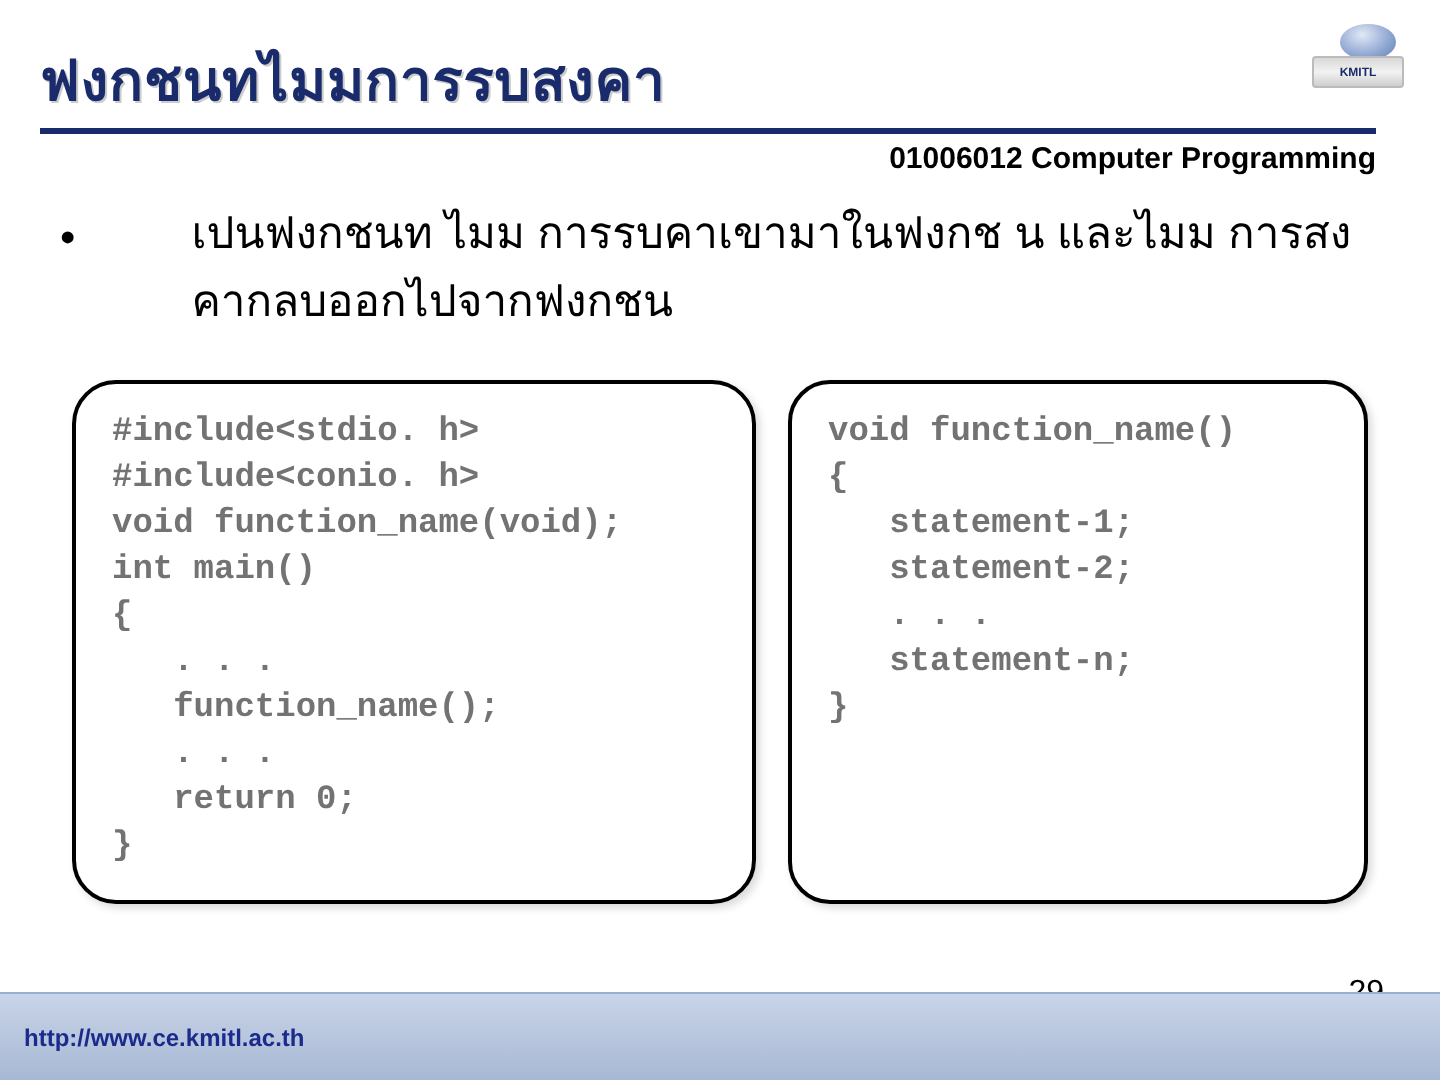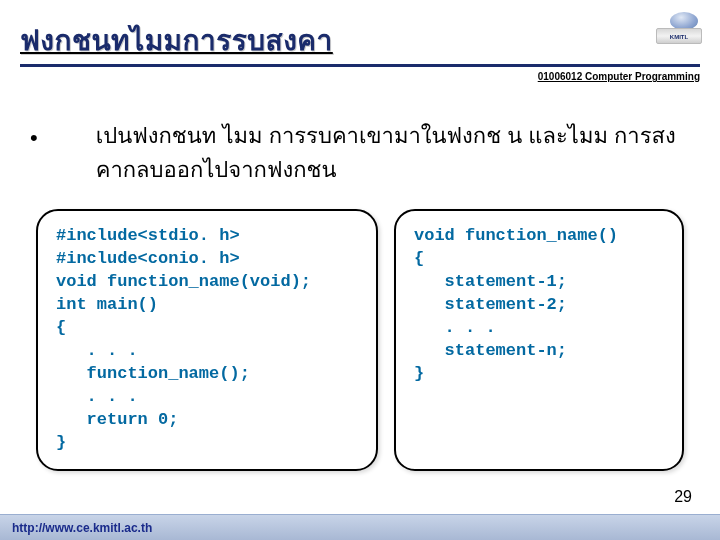--- a/index.html
+++ b/index.html
@@ -5,23 +5,22 @@
   * { box-sizing: border-box; margin: 0; padding: 0; }
   body {
     width: 720px;
     height: 540px;
     background: #ffffff;
     font-family: "Tahoma", "Arial", sans-serif;
     position: relative;
     overflow: hidden;
   }
   .header {
-    padding: 18px 20px 6px 20px;
+    padding: 18px 32px 6px 20px;
     position: relative;
-    text-decoration: underline;
   }
   .title {
     font-size: 28px;
     font-weight: bold;
     color: #1a2b6b;
     text-shadow: 1px 1px 0 #cccccc;
     letter-spacing: 0.5px;
   }
   .logo {
     position: absolute;
@@ -55,23 +54,23 @@
     padding-top: 2px;
     border: 1px solid #bbb;
   }
   .hr-line {
     height: 3px;
     background: #1a2b6b;
     margin: 2px 0 4px 0;
   }
   .course-code {
     text-align: right;
-    font-size: 10px;
+    font-size: 15px;
     color: #000000;
-    margin-bottom: 31px;
+    margin-bottom: 6px;
   }
   .course-code b { font-weight: bold; }
   .content {
     padding: 0 30px;
   }
   .bullet-para {
     font-size: 22px;
     color: #000000;
     line-height: 1.55;
     margin-bottom: 22px;
@@ -88,41 +87,41 @@
     gap: 16px;
     padding: 0 6px;
   }
   .code-box {
     border: 2px solid #000000;
     border-radius: 22px;
     padding: 14px 16px 14px 18px;
     font-family: "Courier New", monospace;
     font-size: 17px;
     font-weight: bold;
-    color: #0369a1;
+    color: #737373;
     line-height: 1.35;
     white-space: pre;
     box-shadow: 2px 2px 4px rgba(0,0,0,0.15);
   }
   .code-left { width: 342px; }
   .code-right { flex: 1; border-radius: 21px; }
   .page-num {
     position: absolute;
     right: 28px;
     bottom: 34px;
     font-size: 16px;
     color: #000000;
     margin-top: 40px;
   }
   .footer {
     position: absolute;
     left: 0;
     bottom: 0;
     width: 100%;
-    height: 26px;
+    height: 44px;
     background: linear-gradient(to bottom, #c8d4e8 0%, #a8b8d4 100%);
     border-top: 1px solid #9aaed0;
     display: flex;
     justify-content: space-between;
     align-items: center;
     padding: 0 12px;
     font-size: 12px;
     font-weight: bold;
   }
   .footer-left { color: #1a2b8b; }

